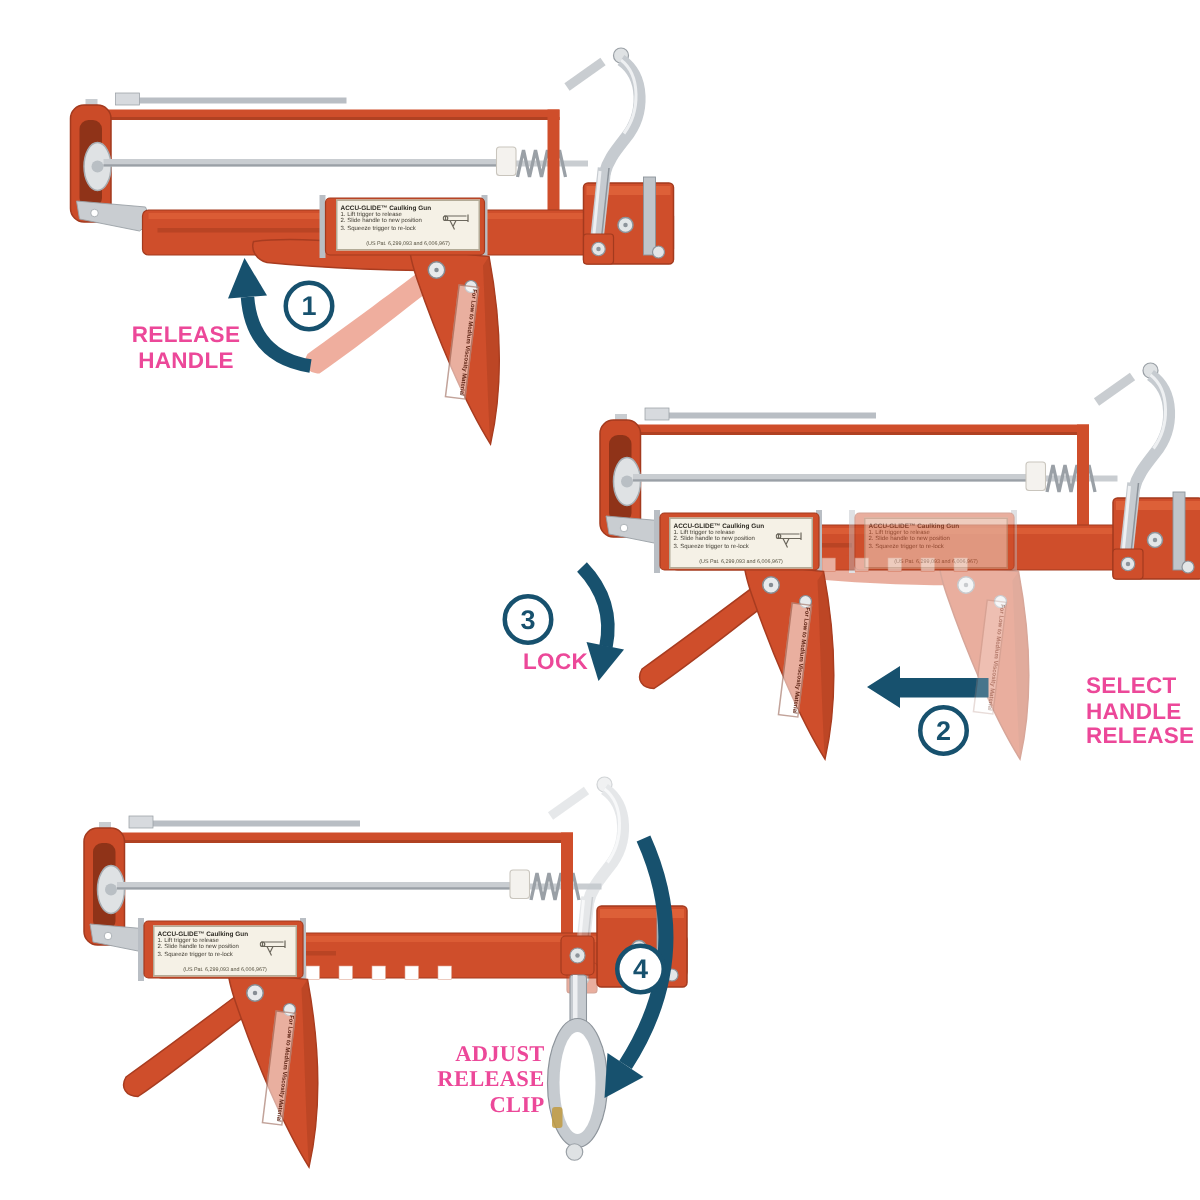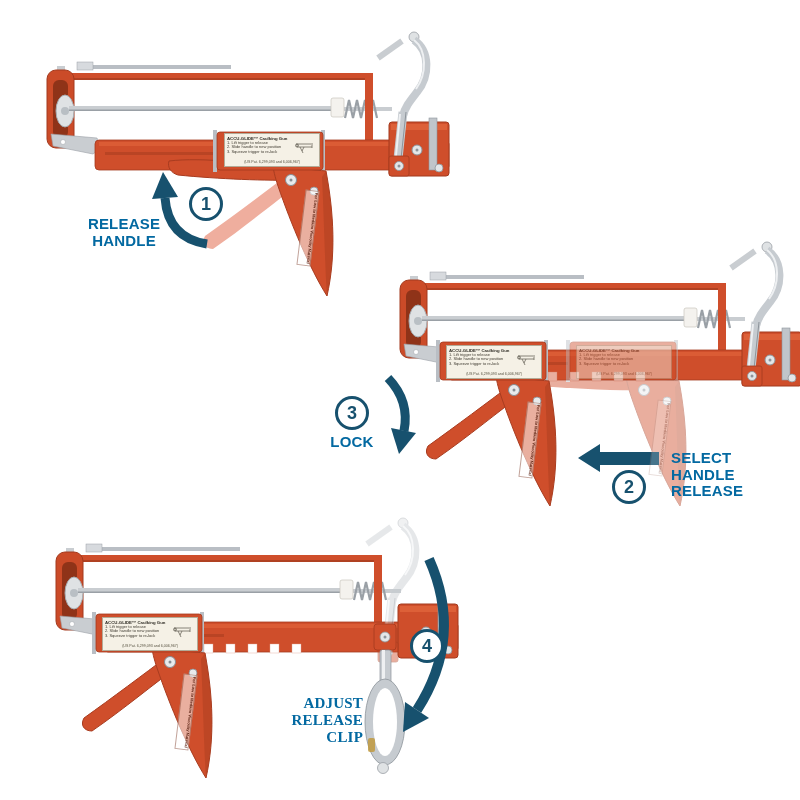--- a/index.html
+++ b/index.html
@@ -1,22 +1,22 @@
 <!DOCTYPE html>
 <html><head>
 <meta charset="utf-8">
 <style>
   html,body{margin:0;padding:0;background:#fff;font-family:"Liberation Sans",sans-serif;}
   #scene{position:relative;width:800px;height:800px;background:#fff;overflow:hidden;}
   #art{position:absolute;left:0;top:0;}
 
-  .step-text{position:absolute;font-weight:bold;color:#0369a1;font-size:15px;line-height:16.5px;letter-spacing:.2px;}
+  .step-text{position:absolute;font-weight:bold;color:#ec4899;font-size:15px;line-height:16.5px;letter-spacing:.2px;}
   #t1{left:64px;top:216px;width:120px;text-align:center;}
-  #t2{left:671px;top:450px;text-align:left;}
-  #t3{left:312px;top:434px;width:80px;text-align:center;}
+  #t2{left:724px;top:450px;text-align:left;}
+  #t3{left:312px;top:434px;width:80px;text-align:right;}
   #t4{left:253px;top:695px;width:110px;text-align:right;line-height:17px;font-family:Liberation Serif, serif;}
 
   .step-circle{position:absolute;width:28px;height:28px;border:3px solid #17516e;border-radius:50%;
     background:#fff;color:#17516e;font-weight:bold;font-size:18px;display:flex;align-items:center;justify-content:center;}
   #c1{left:189px;top:187px;} #c2{left:612px;top:470px;} #c3{left:335px;top:396px;} #c4{left:410px;top:629px;}
 
   .gun-label{position:absolute;width:96px;height:34px;background:#f5f1e6;border:1px solid #b3ab97;
     box-sizing:border-box;font-size:4px;line-height:4.6px;color:#403c32;padding:1.5px 2px;overflow:hidden;}
   .gl-title{font-size:4.3px;font-weight:bold;line-height:5px;color:#2e2b24;}
   .gl-body{width:66px;}

